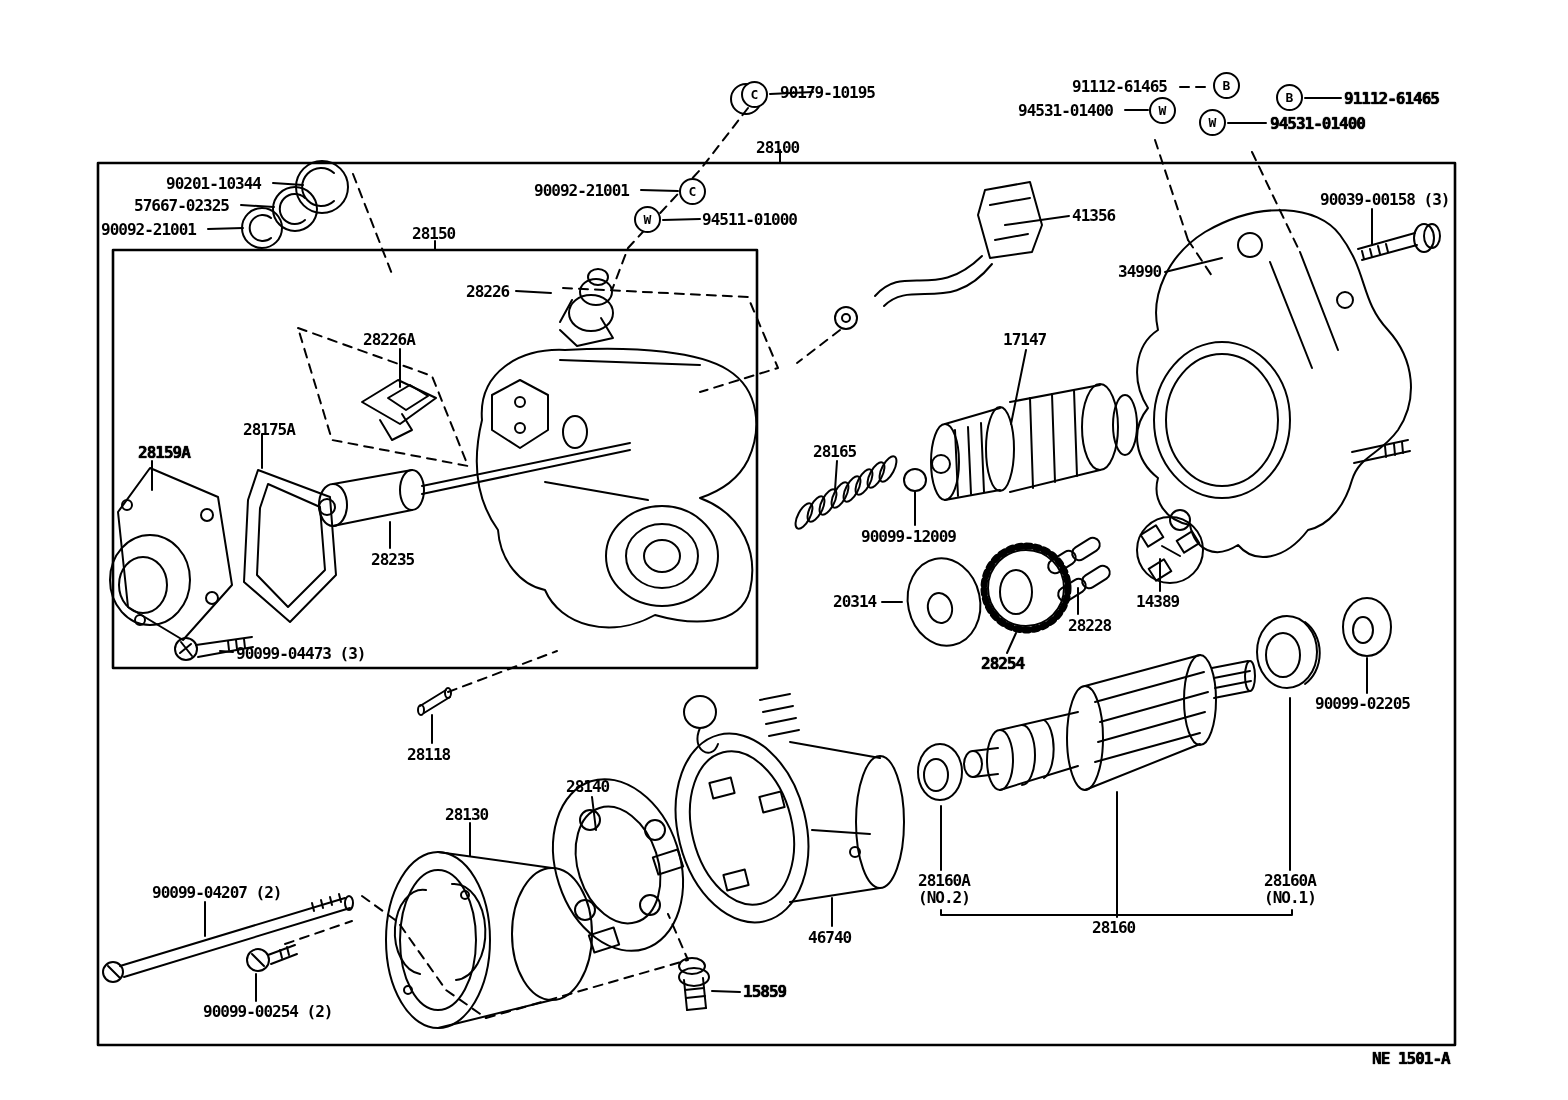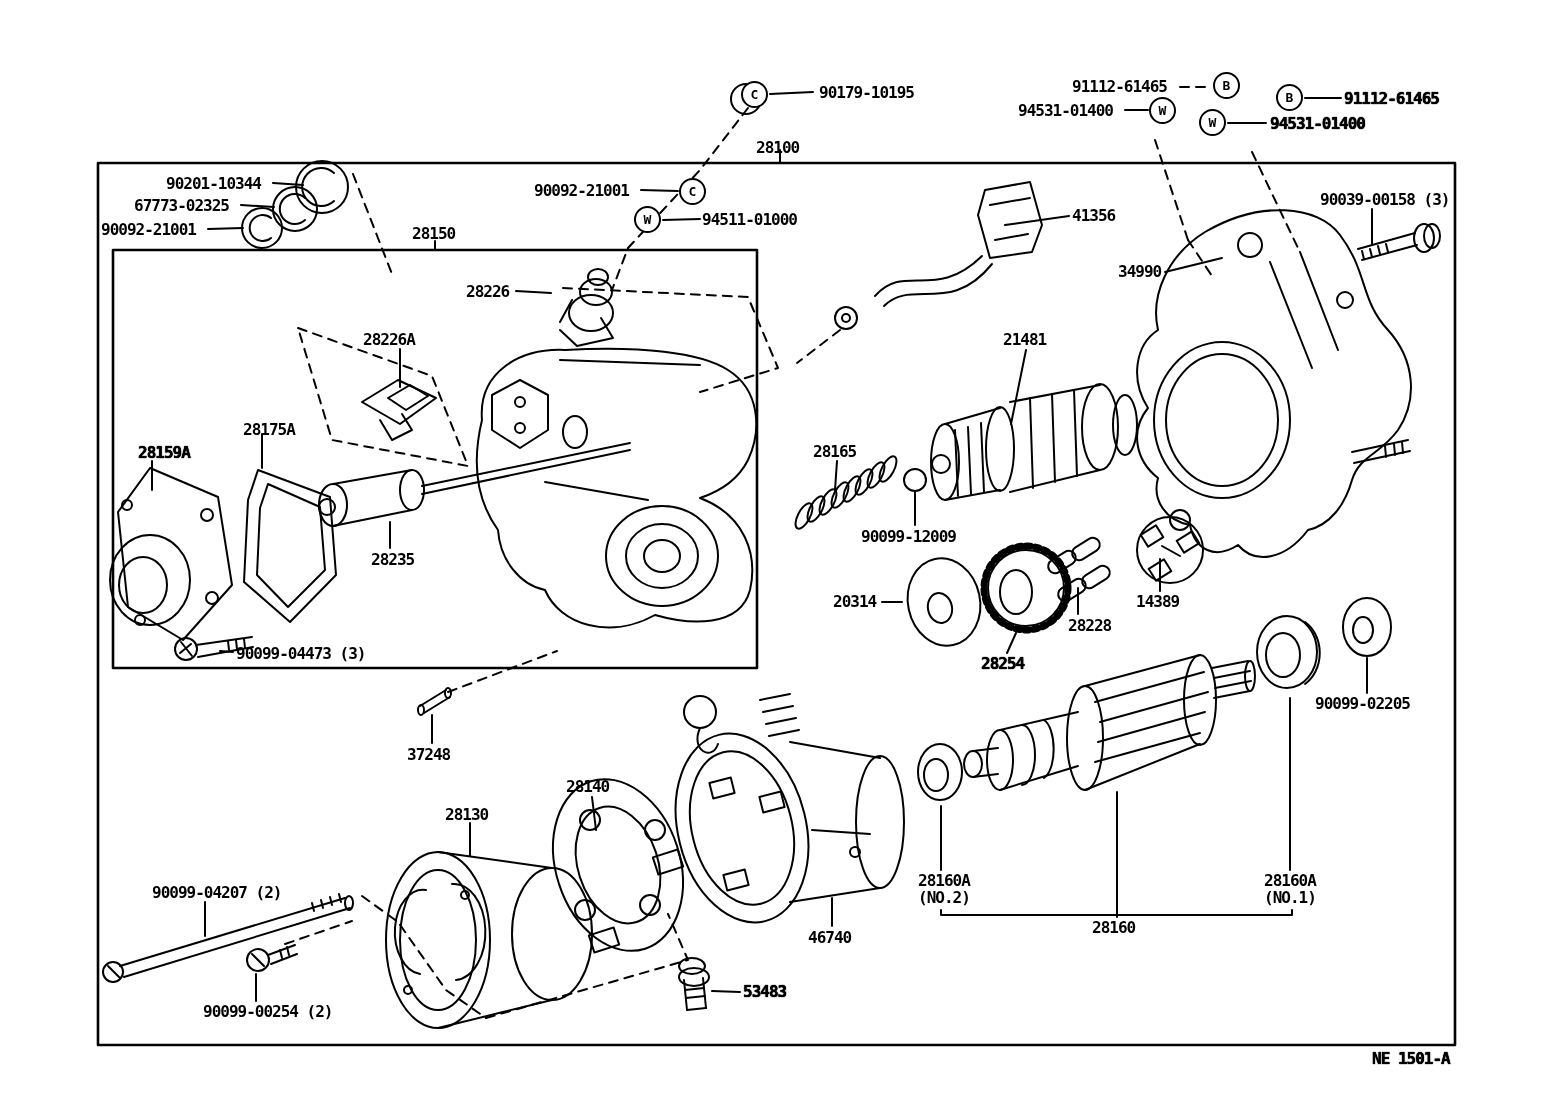--- a/index.html
+++ b/index.html
@@ -317,59 +317,59 @@
 
   <g>
     <ellipse cx="692" cy="966" rx="13" ry="8"></ellipse>
     <ellipse cx="694" cy="977" rx="15" ry="9"></ellipse>
     <path d="M684,980 L687,1010 M703,978 L706,1008"></path>
     <path d="M687,1010 L706,1008"></path>
     <path d="M685,990 L704,988 M686,998 L705,996"></path>
   </g>
 </svg>
 
-<div class="lbl" style="left:819px;top:84px">90179-10195</div>
+<div class="lbl" style="left:780px;top:84px">90179-10195</div>
 <div class="lbl" style="left:1072px;top:78px">91112-61465</div>
 <div class="lbl" style="left:1018px;top:102px">94531-01400</div>
 <div class="lbl lbl-b" style="left:1344px;top:90px">91112-61465</div>
 <div class="lbl lbl-b" style="left:1270px;top:115px">94531-01400</div>
 <div class="lbl" style="left:756px;top:139px">28100</div>
 <div class="lbl" style="left:166px;top:175px">90201-10344</div>
-<div class="lbl" style="left:134px;top:197px">67773-02325</div>
+<div class="lbl" style="left:134px;top:197px">57667-02325</div>
 <div class="lbl" style="left:101px;top:221px">90092-21001</div>
 <div class="lbl" style="left:412px;top:225px">28150</div>
 <div class="lbl" style="left:534px;top:182px">90092-21001</div>
 <div class="lbl" style="left:702px;top:211px">94511-01000</div>
 <div class="lbl" style="left:466px;top:283px">28226</div>
 <div class="lbl" style="left:363px;top:331px">28226A</div>
 <div class="lbl" style="left:243px;top:421px">28175A</div>
 <div class="lbl lbl-b" style="left:138px;top:444px">28159A</div>
 <div class="lbl" style="left:371px;top:551px">28235</div>
 <div class="lbl" style="left:236px;top:645px">90099-04473 (3)</div>
-<div class="lbl" style="left:407px;top:746px">37248</div>
+<div class="lbl" style="left:407px;top:746px">28118</div>
 <div class="lbl" style="left:1072px;top:207px">41356</div>
 <div class="lbl" style="left:1118px;top:263px">34990</div>
 <div class="lbl" style="left:1320px;top:191px">90039-00158 (3)</div>
-<div class="lbl" style="left:1003px;top:331px">21481</div>
+<div class="lbl" style="left:1003px;top:331px">17147</div>
 <div class="lbl" style="left:813px;top:443px">28165</div>
 <div class="lbl" style="left:861px;top:528px">90099-12009</div>
 <div class="lbl" style="left:833px;top:593px">20314</div>
 <div class="lbl lbl-b" style="left:981px;top:655px">28254</div>
 <div class="lbl" style="left:1068px;top:617px">28228</div>
 <div class="lbl" style="left:1136px;top:593px">14389</div>
 <div class="lbl" style="left:1315px;top:695px">90099-02205</div>
 <div class="lbl" style="left:918px;top:872px"><span>28160A</span><span class="sub">(NO.2)</span></div>
 <div class="lbl" style="left:1264px;top:872px"><span>28160A</span><span class="sub">(NO.1)</span></div>
 <div class="lbl" style="left:1092px;top:919px">28160</div>
 <div class="lbl" style="left:808px;top:929px">46740</div>
 <div class="lbl" style="left:152px;top:884px">90099-04207 (2)</div>
 <div class="lbl" style="left:203px;top:1003px">90099-00254 (2)</div>
 <div class="lbl" style="left:445px;top:806px">28130</div>
 <div class="lbl" style="left:566px;top:778px">28140</div>
-<div class="lbl lbl-b" style="left:743px;top:983px">53483</div>
+<div class="lbl lbl-b" style="left:743px;top:983px">15859</div>
 <div class="lbl lbl-b" style="left:1372px;top:1050px">NE 1501-A</div>
 
 <div class="co" style="left:741px;top:81px">C</div>
 <div class="co" style="left:679px;top:178px">C</div>
 <div class="co" style="left:634px;top:206px">W</div>
 <div class="co" style="left:1213px;top:72px">B</div>
 <div class="co" style="left:1149px;top:97px">W</div>
 <div class="co" style="left:1276px;top:84px">B</div>
 <div class="co" style="left:1199px;top:109px">W</div>
 

